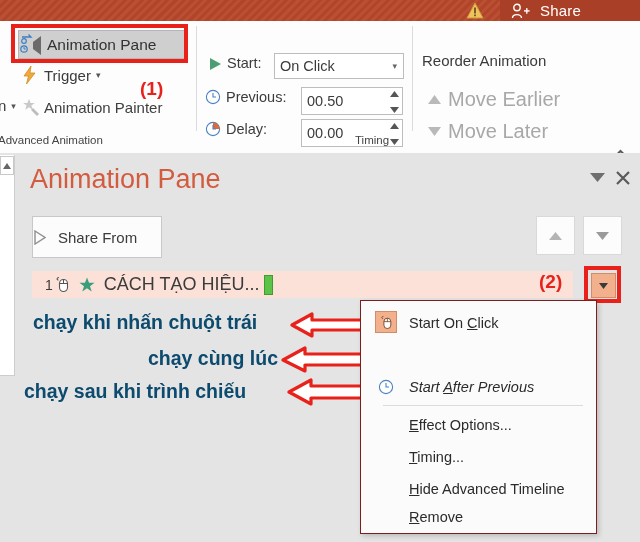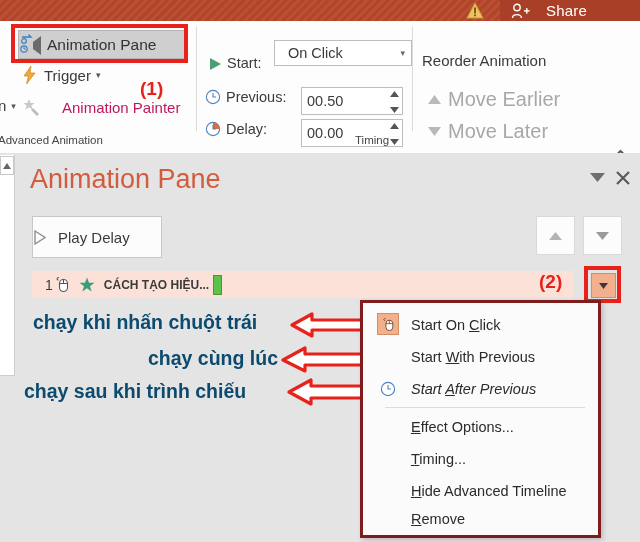--- a/index.html
+++ b/index.html
@@ -9,37 +9,37 @@
     background:#e6e6e6;position:relative;
   }
   
   .titlebar{position:absolute;left:0;top:0;width:640px;height:21px;background:#b7472a;}
   .titlebar .texture{position:absolute;left:0;top:0;width:640px;height:21px;
     background:repeating-linear-gradient(135deg,rgba(255,255,255,.045) 0 3px,rgba(0,0,0,.03) 3px 6px);}
   .warn-icon{position:absolute;left:466px;top:2px;width:18px;height:17px;}
   .share-btn{position:absolute;left:500px;top:0;width:140px;height:21px;background:#a93f26;
     display:flex;align-items:center;}
   .share-icon{width:20px;height:16px;margin-left:10px;}
-  .share-label{color:#ffffff;font-size:15px;margin-left:16px;letter-spacing:.2px;}
+  .share-label{color:#ffffff;font-size:15px;margin-left:10px;letter-spacing:.2px;}
   
   .ribbon{position:absolute;left:0;top:21px;width:640px;height:132px;background:#fdfdfd;
     border-bottom:1px solid #d4d4d4;}
   .grp-sep{position:absolute;top:5px;width:1px;height:105px;background:#dcdcdc;}
   .grp-label{position:absolute;font-size:11.5px;color:#444;}
   
   .anim-pane-btn{position:absolute;left:18px;top:9px;width:165px;height:27px;
     background:#cfcfcf;border:1px solid #b5b5b5;display:flex;align-items:center;}
   .anim-pane-btn .lbl{font-size:15.5px;color:#333;margin-left:4px;}
   .red-box-1{position:absolute;left:11px;top:3px;width:177px;height:39px;
     border:4px solid #e8221a;box-sizing:border-box;}
   .trigger-row{position:absolute;left:22px;top:44px;display:flex;align-items:center;}
   .trigger-row .lbl{font-size:15px;color:#3b3b3b;margin-left:6px;}
   .caret-sm{margin-left:5px;font-size:9px;color:#555;}
   .painter-row{position:absolute;left:22px;top:76px;display:flex;align-items:center;}
-  .painter-row .lbl{font-size:15px;color:#be185d;margin-left:20px;}
+  .painter-row .lbl{font-size:15px;color:#404040;margin-left:2px;}
   .n-dropdown{position:absolute;left:-2px;top:76px;display:flex;align-items:center;}
   .n-dropdown .lbl{font-size:15px;color:#3b3b3b;}
   .marker-1{position:absolute;left:140px;top:57px;font-size:19px;font-weight:bold;color:#e8221a;}
   
   .tm-row{position:absolute;display:flex;align-items:flex-end;}
   .tm-lbl{font-size:14.5px;color:#3b3b3b;margin-left:5px;}
   .combo{position:absolute;background:#fff;border:1px solid #bdbdbd;
     display:flex;align-items:center;justify-content:space-between;}
   .combo .val{font-size:14.5px;color:#3b3b3b;margin-left:5px;}
   .combo .cv{font-size:9px;color:#666;margin-right:6px;}
@@ -64,34 +64,34 @@
   .pane-close{position:absolute;left:600px;top:14px;font-size:20px;color:#5a5a5a;
     line-height:1;cursor:default;}
   .playfrom{position:absolute;left:17px;top:62px;width:128px;height:40px;background:#fcfcfc;
     border:1px solid #c8c8c8;display:flex;align-items:center;}
   .playfrom .lbl{font-size:15px;color:#3b3b3b;margin-left:12px;}
   .updown{position:absolute;top:62px;width:37px;height:37px;background:#fcfcfc;
     border:1px solid #d9d9d9;display:flex;align-items:center;justify-content:center;}
   .anim-row{position:absolute;left:17px;top:117px;width:541px;height:27px;
     background:#fbe1d8;display:flex;align-items:center;}
   .anim-row .num{font-size:14px;color:#3b3b3b;margin-left:13px;}
-  .anim-row .title{font-size:12px;color:#3b3b3b;margin-left:9px;font-weight:bold;}
+  .anim-row .title{font-size:18px;color:#3b3b3b;margin-left:9px;}
   .green-bar{width:9px;height:20px;background:#5bc24a;border:1px solid #3f9b32;
     box-sizing:border-box;margin-left:4px;}
   .marker-2{position:absolute;left:524px;top:117px;font-size:19px;font-weight:bold;color:#e8221a;}
   .row-drop{position:absolute;left:576px;top:119px;width:23px;height:23px;
     background:#f3b08c;border:1px solid #d08d68;display:flex;align-items:center;justify-content:center;}
   .red-box-2{position:absolute;left:569px;top:112px;width:37px;height:37px;
     border:4px solid #e8221a;box-sizing:border-box;}
   
   .note{position:absolute;font-size:19.5px;font-weight:bold;color:#0c4a6e;white-space:nowrap;}
   .arrow{position:absolute;}
   
   .ctxmenu{position:absolute;left:360px;top:300px;width:235px;height:232px;
-    background:#fbfbfb;border:3px solid #7f1d1d;box-shadow:2px 2px 5px rgba(0,0,0,.18);}
+    background:#fbfbfb;border:1px solid #7f1d1d;box-shadow:2px 2px 5px rgba(0,0,0,.18);}
   .mi{position:absolute;left:0;width:235px;height:31px;display:flex;align-items:center;}
   .mi .mlbl{font-size:14.5px;color:#2b2b2b;margin-left:48px;}
   .mi .mlbl u{text-decoration:underline;}
   .mi-icon{position:absolute;left:14px;width:22px;height:22px;
     display:flex;align-items:center;justify-content:center;}
   .mouse-sel{background:#f3b08c;border:1px solid #d08d68;box-sizing:border-box;}
   .menu-sep{position:absolute;left:22px;width:200px;height:1px;background:#dcdcdc;}
 </style>
 </head>
 <body>
@@ -152,21 +152,21 @@
   <span class="marker-1">(1)</span>
   <span class="grp-label" style="left:-2px;top:113px;">Advanced Animation</span>
   <div class="grp-sep" style="left:196px;"></div>
 
   <div class="tm-row" style="left:208px;top:34px;">
     <svg width="14" height="14" viewBox="0 0 14 14">
       <polygon points="2,1 13,7 2,13" fill="#4e9e73"></polygon>
     </svg>
     <span class="tm-lbl">Start:</span>
   </div>
-  <div class="combo" style="left:274px;top:19px;width:128px;height:24px;padding-left:8px;">
+  <div class="combo" style="left:274px;top:32px;width:128px;height:24px;">
     <span class="val">On Click</span>
     <span class="cv">▾</span>
   </div>
 
   <div class="tm-row" style="left:205px;top:68px;">
     <svg width="16" height="16" viewBox="0 0 16 16">
       <circle cx="8" cy="8" r="6.6" fill="#fff" stroke="#4a82c4" stroke-width="1.1"></circle>
       <path d="M8 4 v4 h3" fill="none" stroke="#4a82c4" stroke-width="1.1"></path>
     </svg>
     <span class="tm-lbl">Previous:</span>
@@ -237,21 +237,21 @@
     <polygon points="0,0 15,0 7.5,9" fill="#6e6e6e"></polygon>
   </svg>
   <svg class="pane-close" width="16" height="16" viewBox="0 0 16 16" style="top:16px;">
     <path d="M2 2 L14 14 M14 2 L2 14" stroke="#5a5a5a" stroke-width="2.2"></path>
   </svg>
 
   <div class="playfrom">
     <svg width="13" height="15" viewBox="0 0 13 15">
       <polygon points="2,1 12,7.5 2,14" fill="none" stroke="#8f8f8f" stroke-width="1.4"></polygon>
     </svg>
-    <span class="lbl">Play Delay</span>
+    <span class="lbl">Share From</span>
   </div>
 
   <div class="updown" style="left:521px;">
     <svg width="13" height="8" viewBox="0 0 13 8">
         <polygon points="6.5,0 13,8 0,8" fill="#b4b4b4"></polygon>
       </svg>
   </div>
   <div class="updown" style="left:568px;">
     <svg width="13" height="8" viewBox="0 0 13 8">
         <polygon points="0,0 13,0 6.5,8" fill="#9a9a9a"></polygon>
@@ -302,23 +302,20 @@
       <svg width="13" height="15" viewBox="0 0 15 17">
         <path d="M4 1.5 C1.5 1.5 1.5 4 3.5 4" fill="none" stroke="#7b4a2e" stroke-width="1.1"></path>
         <rect x="4.5" y="3.5" width="8" height="12" rx="4" fill="#fff" stroke="#7b4a2e" stroke-width="1.1"></rect>
         <path d="M8.5 3.5 v4" stroke="#7b4a2e" stroke-width="1"></path>
         <path d="M4.5 7.5 h8" stroke="#7b4a2e" stroke-width="1"></path>
       </svg>
     </div>
     <span class="mlbl"><span>Start On </span><u>C</u><span>lick</span></span>
   </div>
 
-  <div class="mi" style="top:38px;">
-    <span class="mlbl"><span>Start </span><u>W</u><span>ith Previous</span></span>
-  </div>
 
   <div class="mi" style="top:70px;font-style:italic;">
     <div class="mi-icon" style="top:5px;">
       <svg width="16" height="16" viewBox="0 0 16 16">
         <circle cx="8" cy="8" r="6.6" fill="#fff" stroke="#4a82c4" stroke-width="1.1"></circle>
         <path d="M8 4 v4 h3" fill="none" stroke="#4a82c4" stroke-width="1.1"></path>
       </svg>
     </div>
     <span class="mlbl"><span>Start </span><u>A</u><span>fter Previous</span></span>
   </div>

